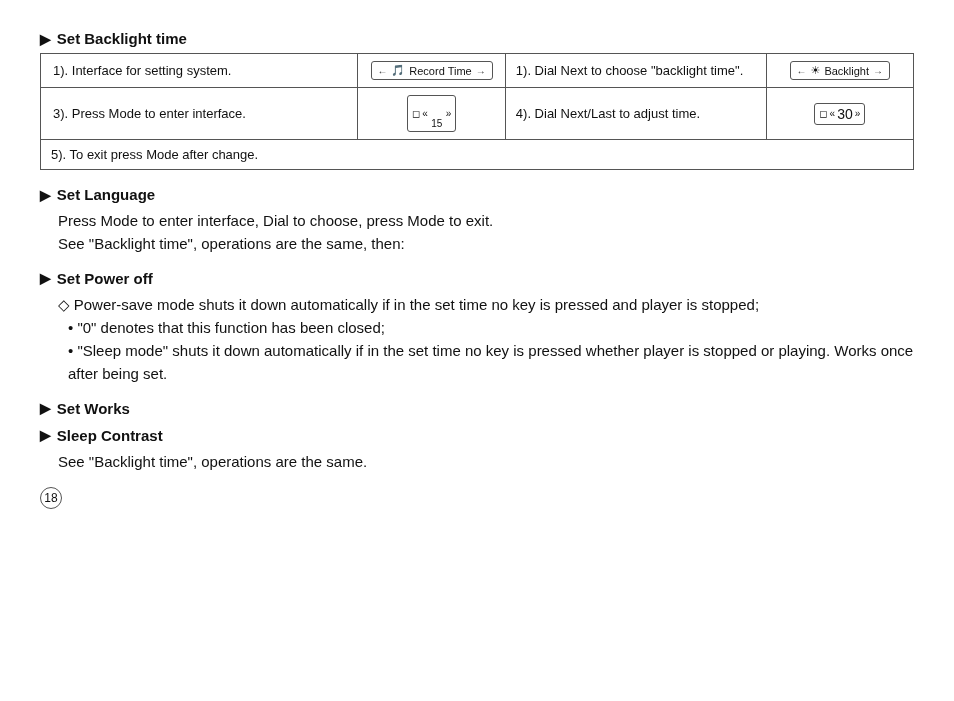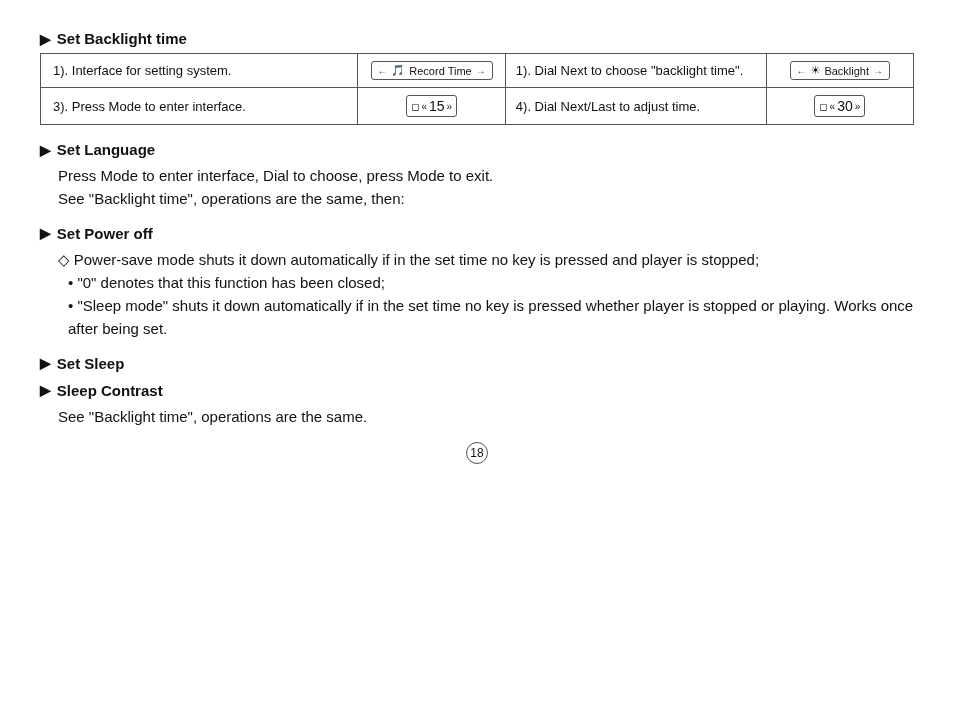--- a/index.html
+++ b/index.html
@@ -102,21 +102,20 @@
     .section-block {
       margin-bottom: 10px;
     }
 
     .bullet {
       margin-left: 10px;
     }
 
     .page-number {
       display: flex;
-      justify-content: center;
       margin-top: 10px;
     }
     .page-num-circle {
       border: 1px solid #555;
       border-radius: 50%;
       width: 22px;
       height: 22px;
       display: flex;
       align-items: center;
       justify-content: center;
@@ -152,34 +151,37 @@
           <span class="arrow-btn">→</span>
         </div>
       </td>
     </tr>
     <tr>
       <td class="cell-left">3). Press Mode to enter interface.</td>
       <td class="cell-ui">
         <div class="slider-widget">
           <span class="slider-label">◻</span>
           <span class="arrow-btn">«</span>
-          <span style="font-size:14px;min-width:14px;text-align:center;">15</span>
+          <span style="font-size:10px;min-width:14px;text-align:center;margin-top:20px;">15</span>
           <span class="arrow-btn">»</span>
         </div>
       </td>
       <td class="cell-right-text">4). Dial Next/Last to adjust time.</td>
       <td class="cell-right-ui">
         <div class="slider-widget">
           <span class="slider-label">◻</span>
           <span class="arrow-btn">«</span>
           <span style="font-size:14px;min-width:14px;text-align:center;">30</span>
           <span class="arrow-btn">»</span>
         </div>
       </td>
     </tr>
+    <tr>
+      <td colspan="4" class="cell-full">5). To exit press Mode after change.</td>
+    </tr>
   </tbody>
     </table>
 </div>
 
 <div class="section-block">
   <div class="section-title">
     <span class="arrow-icon">▶</span>
     <span>Set Language</span>
   </div>
   <div class="section-body">
@@ -196,21 +198,21 @@
   <div class="section-body">
     <div>◇ Power-save mode shuts it down automatically if in the set time no key is pressed and player is stopped;</div>
     <div class="bullet">• "0" denotes that this function has been closed;</div>
     <div class="bullet">• "Sleep mode" shuts it down automatically if in the set time no key is pressed whether player is stopped or playing. Works once after being set.</div>
   </div>
 </div>
 
 <div class="section-block">
   <div class="section-title">
     <span class="arrow-icon">▶</span>
-    <span>Set Sleep</span>
+    <span>Set Works</span>
   </div>
 </div>
 
 <div class="section-block">
   <div class="section-title">
     <span class="arrow-icon">▶</span>
     <span>Sleep Contrast</span>
   </div>
   <div class="section-body">
     <span>See "Backlight time", operations are the same.</span>

